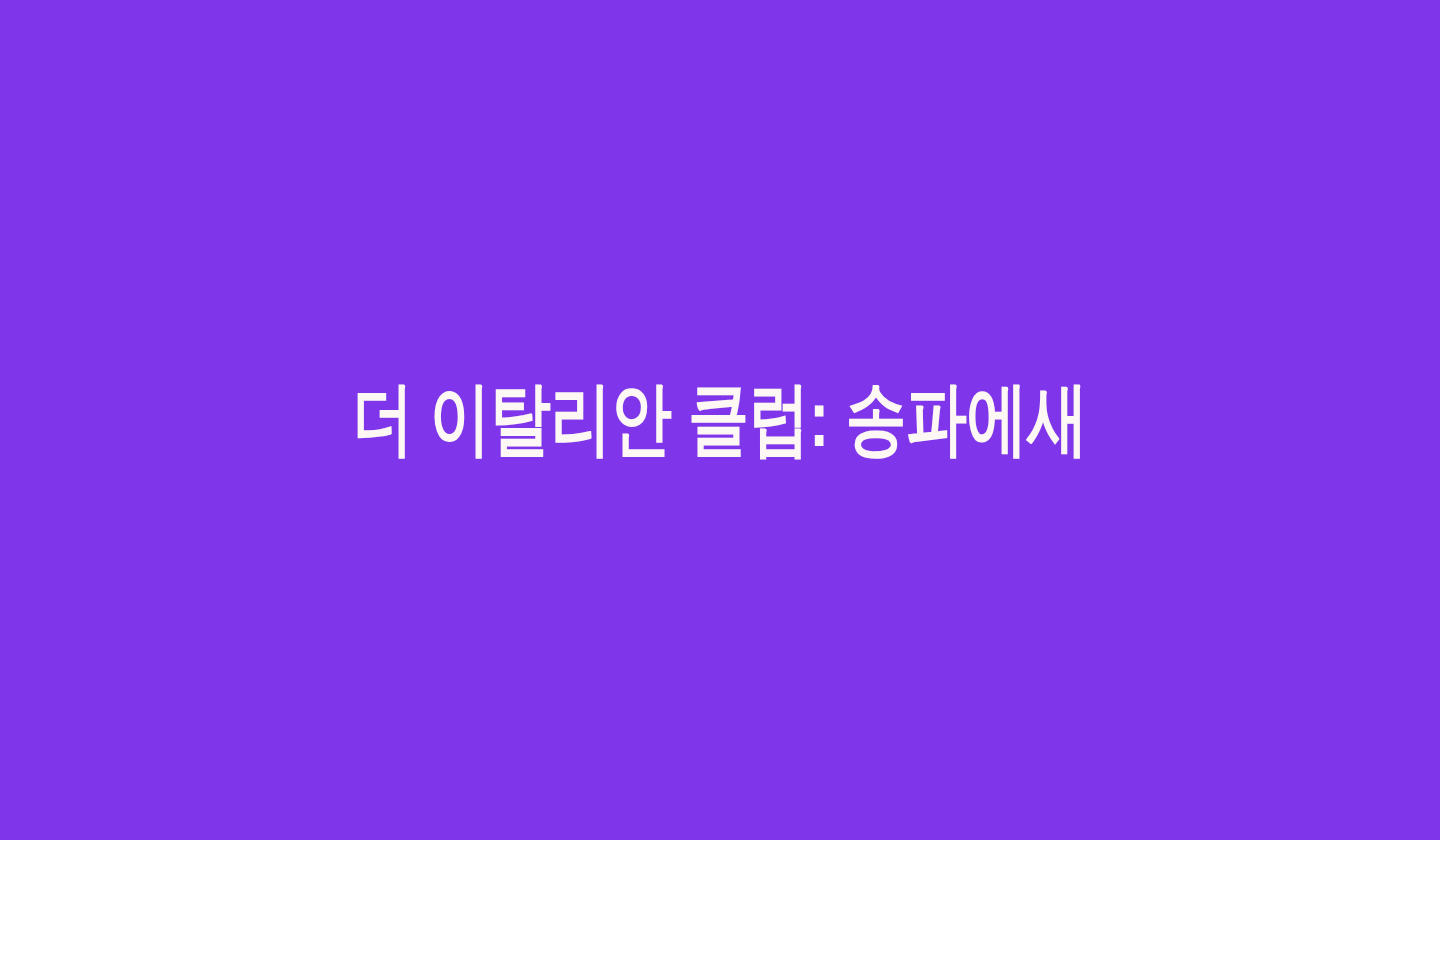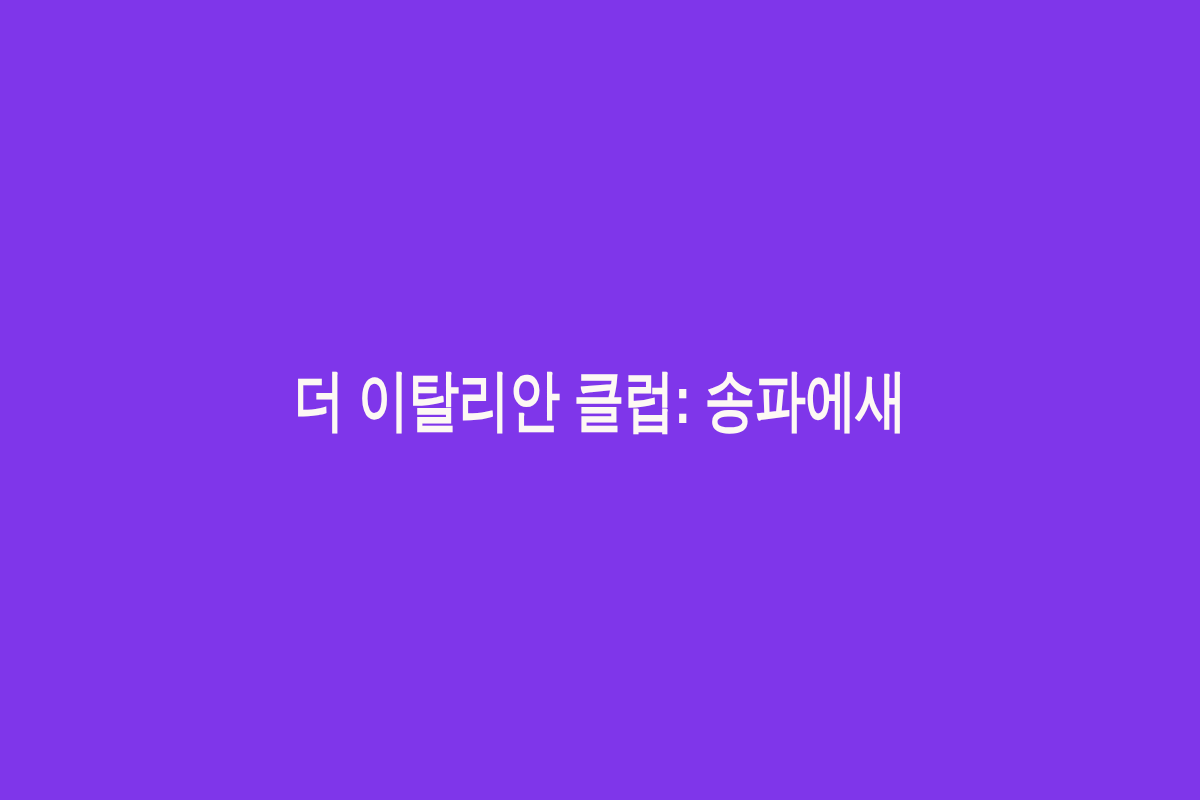--- a/index.html
+++ b/index.html
@@ -12,21 +12,21 @@
     width: 1200px;
     height: 800px;
     overflow: hidden;
     font-family: "Liberation Sans", "DejaVu Sans", sans-serif;
   }
 
   .banner {
     position: relative;
     box-sizing: border-box;
     width: 1200px;
-    height: 800px;
+    height: 700px;
     background: #7F36EA;
     display: flex;
     flex-direction: column;
     align-items: center;
     justify-content: center;
   }
 
   .headline {
     display: block;
     width: 100%;

